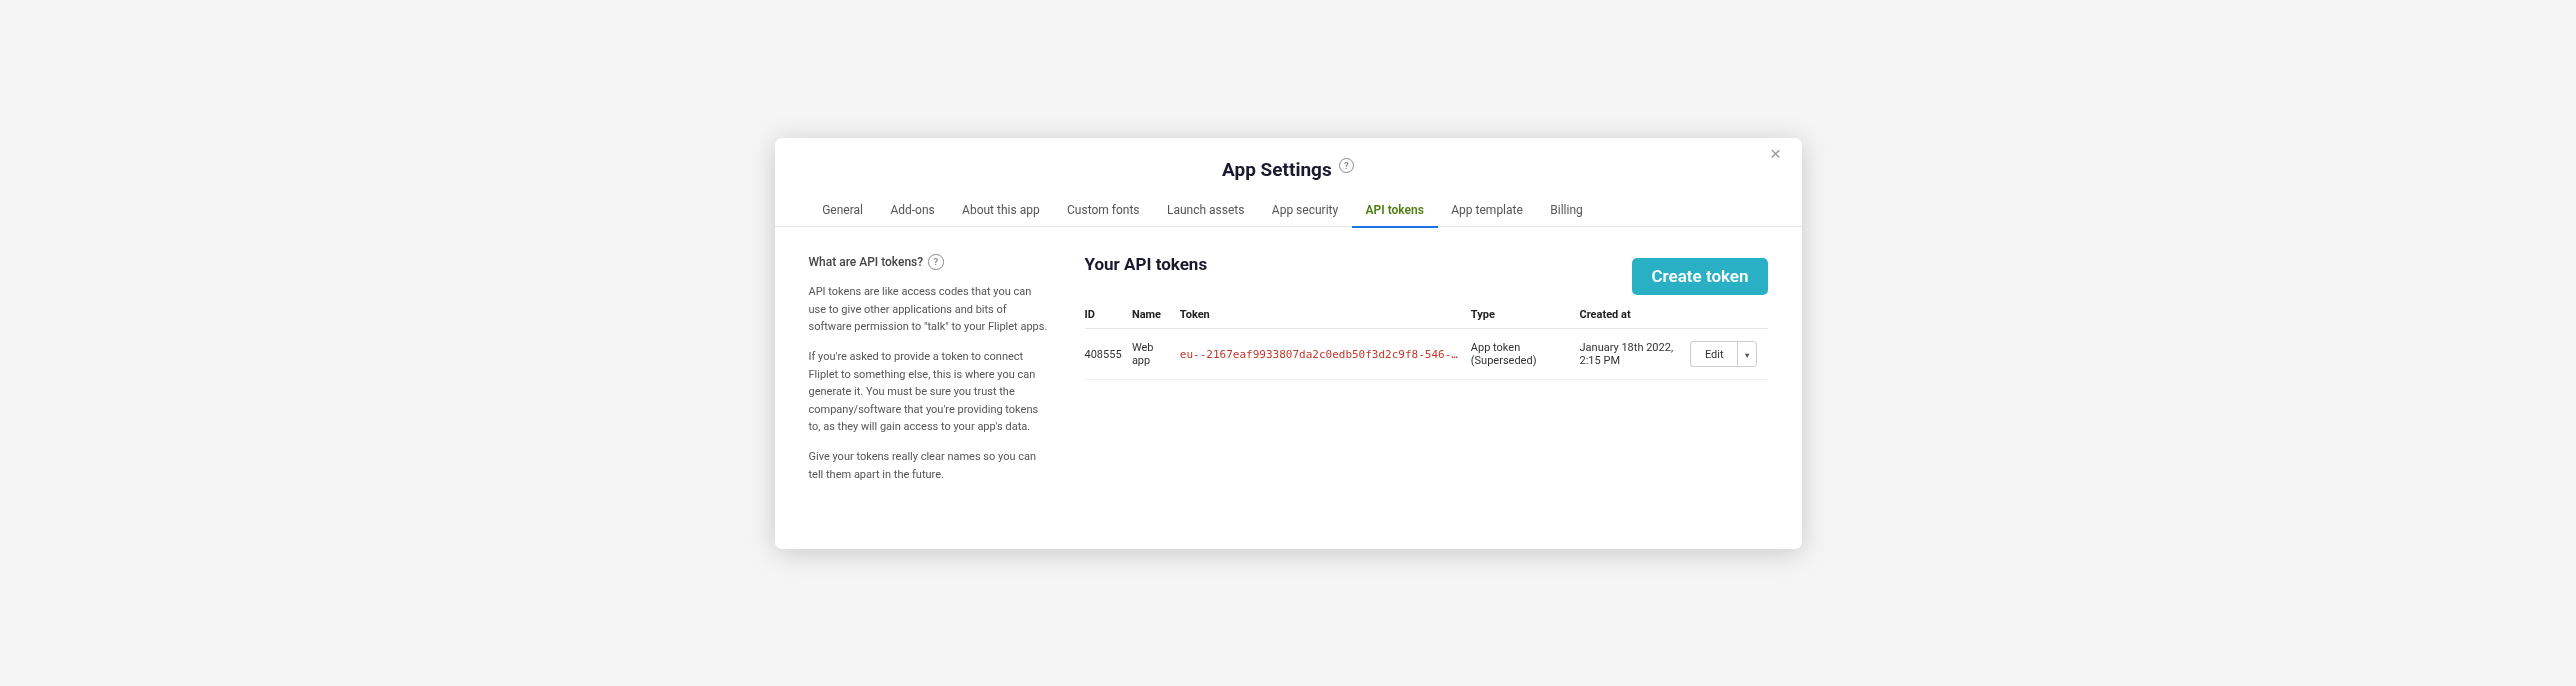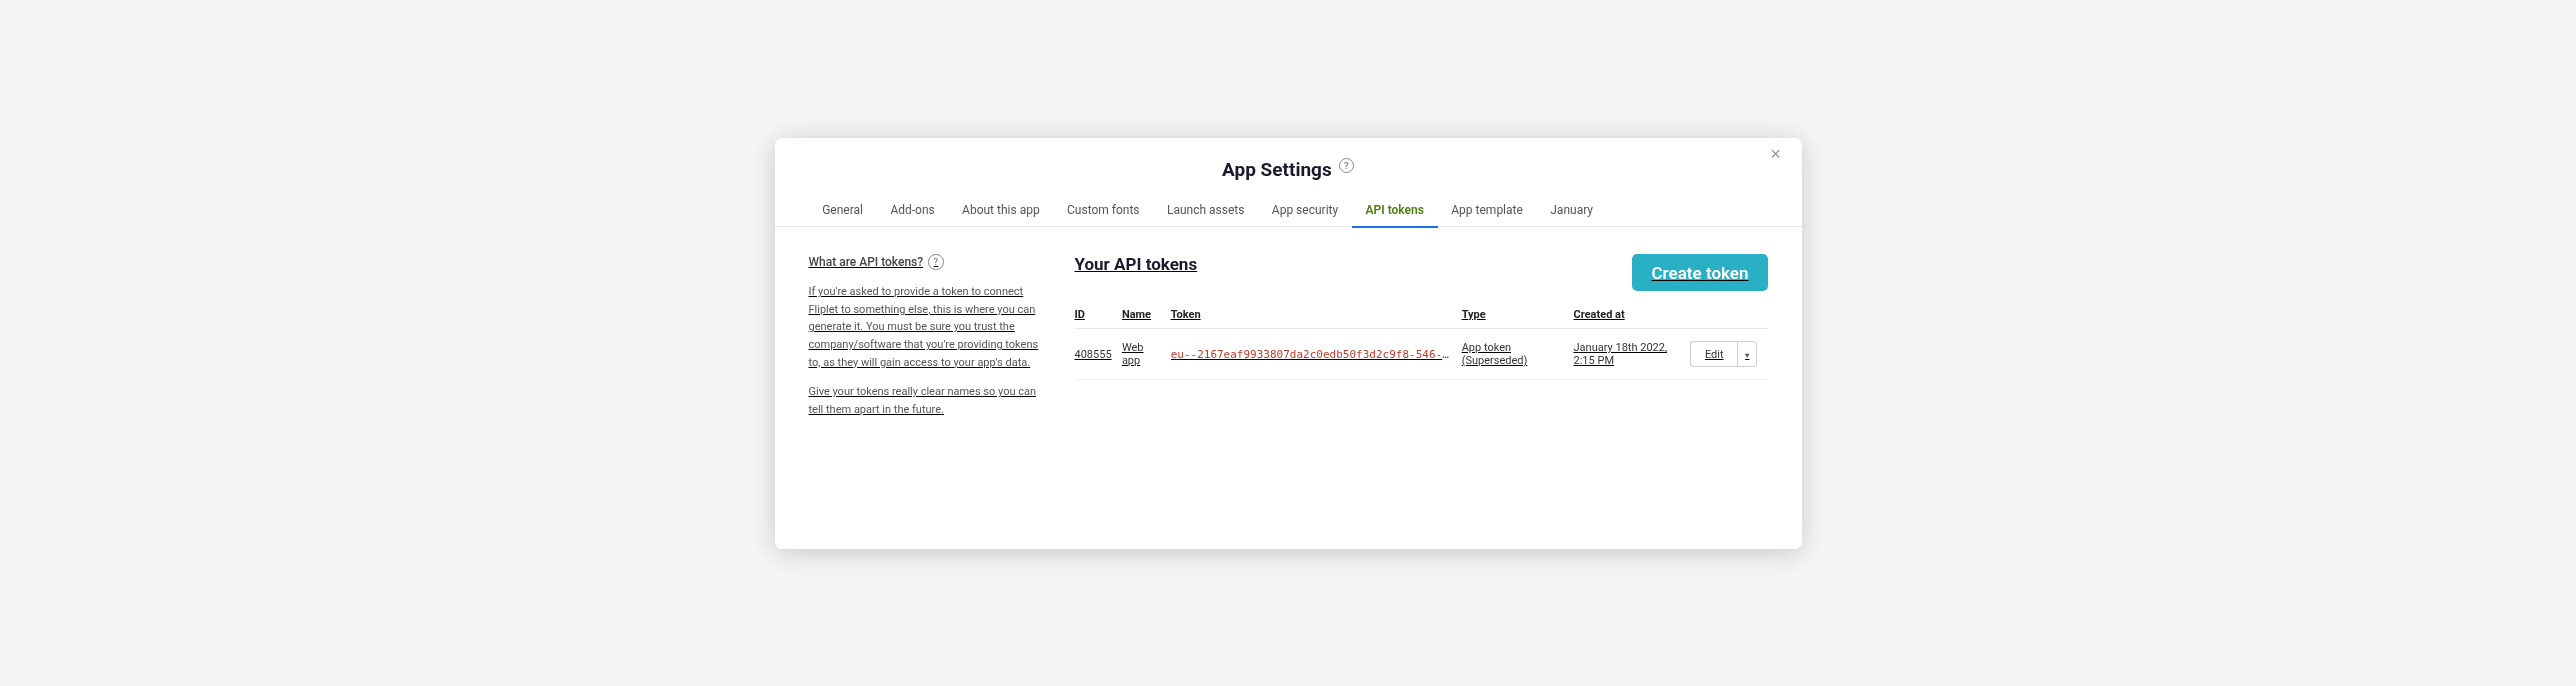--- a/index.html
+++ b/index.html
@@ -101,22 +101,21 @@
 
     .tab.active {
       color: #4d7c0f;
       border-bottom: 2.6px solid #1a73e8;
       font-weight: 600;
     }
 
     .modal-body {
       display: flex;
       padding: 27px 34px;
-      gap: 26px;
-      text-decoration: underline;
+      gap: 36px;
     }
 
     .sidebar {
       width: 240px;
       flex-shrink: 0;
     }
 
     .sidebar-title {
       font-size: 12px;
       color: #444;
@@ -153,21 +152,21 @@
       padding: 8.6px 19px;
       font-size: 17px;
       font-weight: 600;
       cursor: pointer;
       white-space: nowrap;
       font-family: inherit;
     }
 
     .top-row {
       display: flex;
-      align-items: flex-start;
+      align-items: flex-end;
       justify-content: space-between;
       margin-bottom: 6.8px;
     }
 
     .token-table {
       width: 100%;
       border-collapse: collapse;
     }
 
     .token-table th {
@@ -246,29 +245,30 @@
   <div class="tabs">
 
   <button class="tab">General</button>
       <button class="tab">Add-ons</button>
       <button class="tab">About this app</button>
       <button class="tab">Custom fonts</button>
       <button class="tab">Launch assets</button>
       <button class="tab">App security</button>
       <button class="tab active">API tokens</button>
       <button class="tab">App template</button>
-      <button class="tab">January</button>
+      <button class="tab">Billing</button>
     </div>
 
   <div class="modal-body">
     <div class="sidebar">
       <div class="sidebar-title">
         <span>What are API tokens?</span>
         <span class="help-icon">?</span>
       </div>
+      <div class="sidebar-desc" id="sidebar-p1">API tokens are like access codes that you can use to give other applications and bits of software permission to "talk" to your Fliplet apps.</div>
       <div class="sidebar-desc" id="sidebar-p2">If you're asked to provide a token to connect Fliplet to something else, this is where you can generate it. You must be sure you trust the company/software that you're providing tokens to, as they will gain access to your app's data.</div>
       <div class="sidebar-desc" id="sidebar-p3">Give your tokens really clear names so you can tell them apart in the future.</div>
     </div>
 
     <div class="main-content">
       <div class="top-row">
         <h2 class="section-title">Your API tokens</h2>
         <button class="create-token-btn">Create token</button>
       </div>
 

